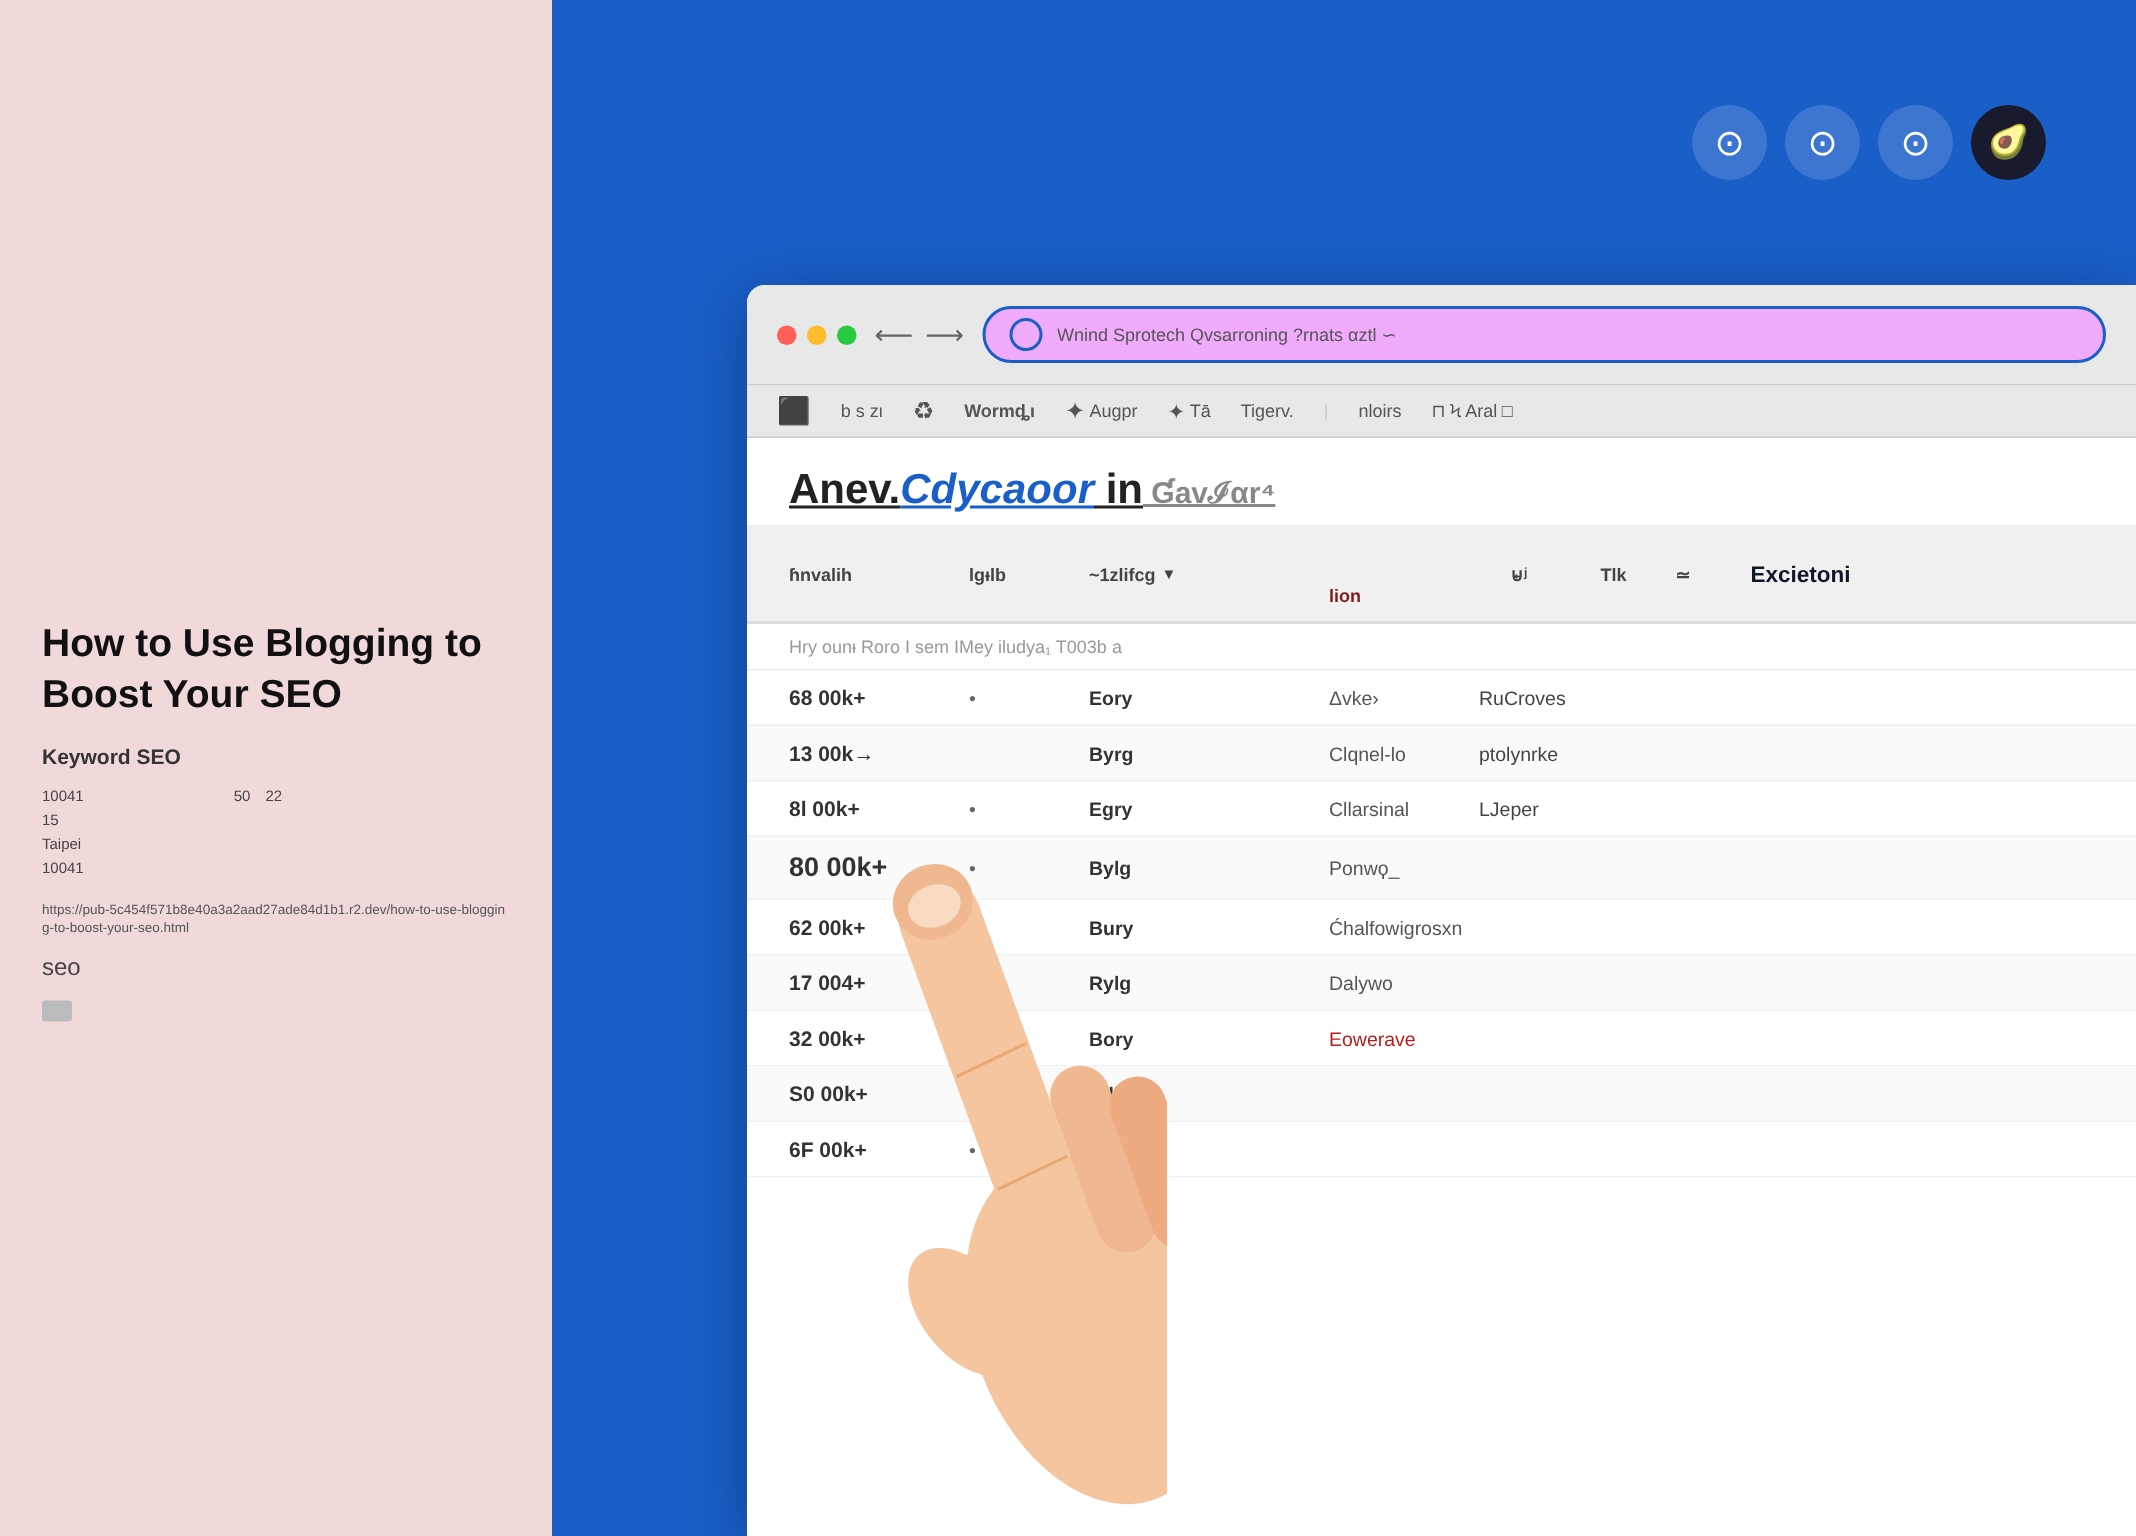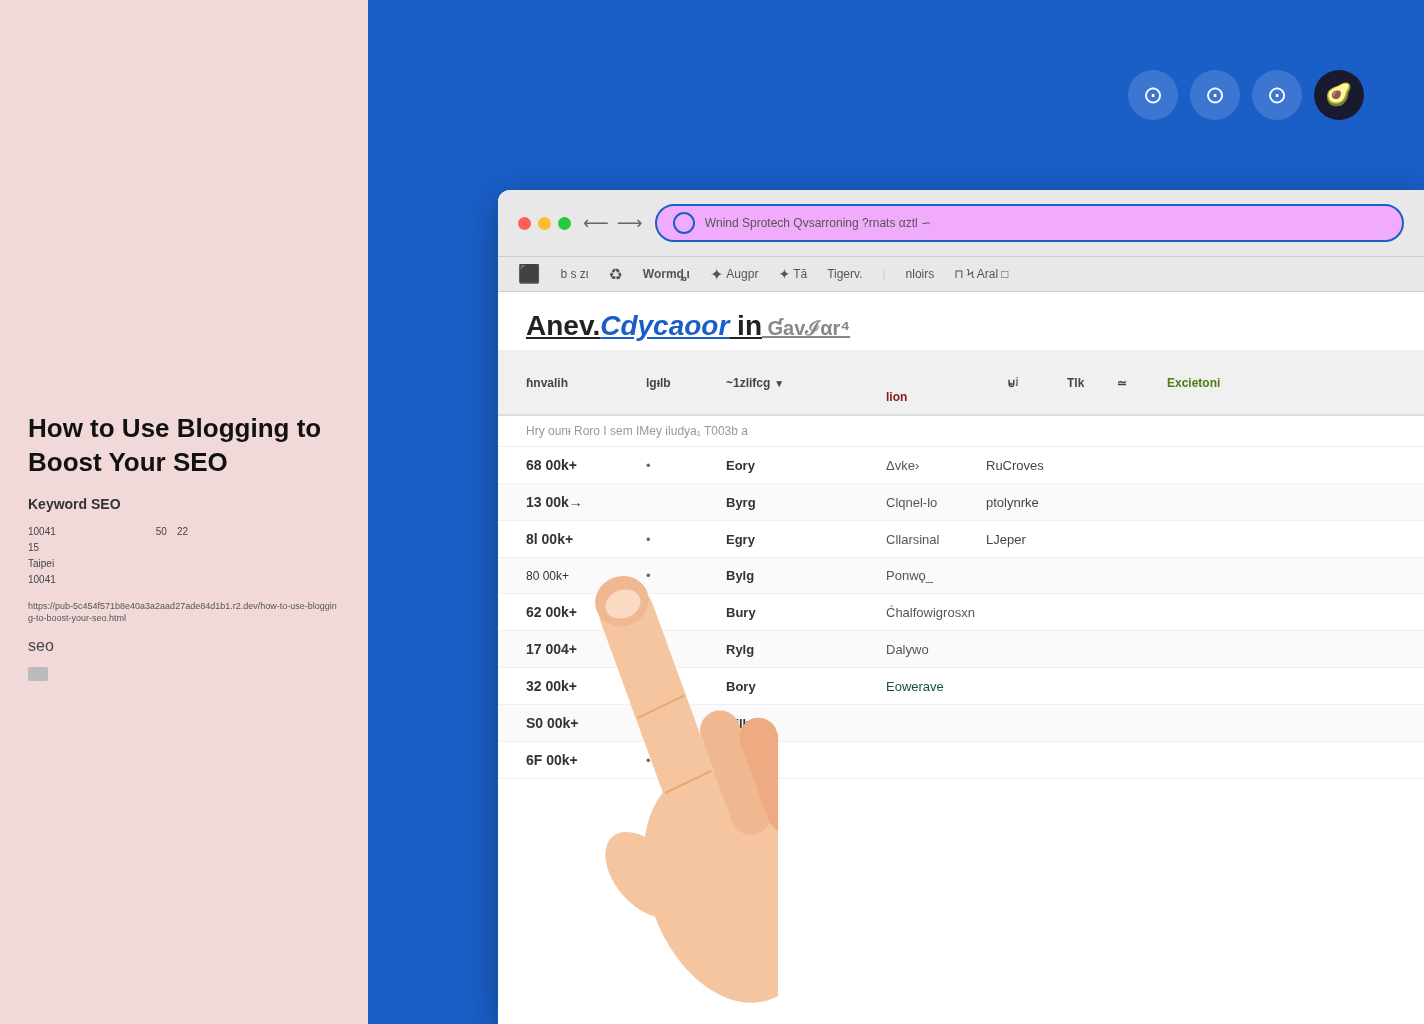--- a/index.html
+++ b/index.html
@@ -301,21 +301,21 @@
           <span style="width:120px; font-size:12px; font-weight:700; color:#444;">ɦnvalih</span>
           <span style="width:80px; font-size:12px; font-weight:700; color:#444;">lɡᵻlb</span>
           <span style="width:160px; font-size:12px; font-weight:700; color:#444; display:flex;align-items:center;gap:4px;">
             <span>~1zlifcg</span>
             <span style="font-size:10px;">▼</span>
           </span>
           <span style="width:121px; font-size:12px; font-weight:700; color:#7f1d1d;margin-top:28px;">lion</span>
           <span style="width:60px; font-size:12px; font-weight:700; color:#444;">⊌ʲ</span>
           <span style="width:50px; font-size:12px; font-weight:700; color:#444;">Tlk</span>
           <span style="width:50px; font-size:12px; font-weight:700; color:#444;">≃</span>
-          <span style="flex:1; font-size:12px; font-weight:700; color:#4d7c0f;">Excietoni</span>
+          <span style="flex:1; font-size:15px; font-weight:700; color:#0f172a;">Excietoni</span>
         </div>
 
         <div style="padding:8px 28px; font-size:12px; color:#999; border-bottom:1px solid #eee; overflow:hidden;">Hry ounᵻ   Roro   I sem IMey iludya₁ T003b a</div>
 
         <div>
 
           <div class="table-row-data">
             <span style="width:120px; font-weight:700; font-size:14px;">68 00k+</span>
             <span style="width:80px; color:#666;">•</span>
             <span style="width:160px; font-weight:600;">Eory</span>
@@ -333,21 +333,21 @@
 
           <div class="table-row-data">
             <span style="width:120px; font-weight:700; font-size:14px;">8l  00k+</span>
             <span style="width:80px; color:#666;">•</span>
             <span style="width:160px; font-weight:600;">Egry</span>
             <span style="width:100px; color:#555;">Cllarsinal</span>
             <span style="flex:1; color:#444;">LJeper</span>
           </div>
 
           <div class="table-row-data">
-            <span style="width:120px; font-weight:400; font-size:12px;">80 00k+</span>
+            <span style="width:120px; font-weight:700; font-size:18px;">80 00k+</span>
             <span style="width:80px; color:#666;">•</span>
             <span style="width:160px; font-weight:600;">Bylg</span>
             <span style="width:100px; color:#555;">Ponwϙ_</span>
           </div>
 
           <div class="table-row-data">
             <span style="width:120px; font-weight:700; font-size:14px;">62 00k+</span>
             <span style="width:80px; color:#666;">•</span>
             <span style="width:160px; font-weight:600;">Bury</span>
             <span style="flex:1; color:#555;">Ćhalfowigrosxn</span>
@@ -357,21 +357,21 @@
             <span style="width:120px; font-weight:700; font-size:14px;">17 004+</span>
             <span style="width:80px; color:#666;">•</span>
             <span style="width:160px; font-weight:600;">Rylg</span>
             <span style="flex:1; color:#555;">Dalywo</span>
           </div>
 
           <div class="table-row-data">
             <span style="width:120px; font-weight:700; font-size:14px;">32 00k+</span>
             <span style="width:80px; color:#666;">•</span>
             <span style="width:160px; font-weight:600;">Bory</span>
-            <span style="flex:1; color:#14532d;">Eowerave</span>
+            <span style="flex:1; color:#b91c1c;">Eowerave</span>
           </div>
 
           <div class="table-row-data">
             <span style="width:120px; font-weight:700; font-size:14px;">S0 00k+</span>
             <span style="width:80px; color:#666;">•</span>
             <span style="width:160px; font-weight:600;">Nillv</span>
           </div>
 
           <div class="table-row-data">
             <span style="width:120px; font-weight:700; font-size:14px;">6F 00k+</span>

